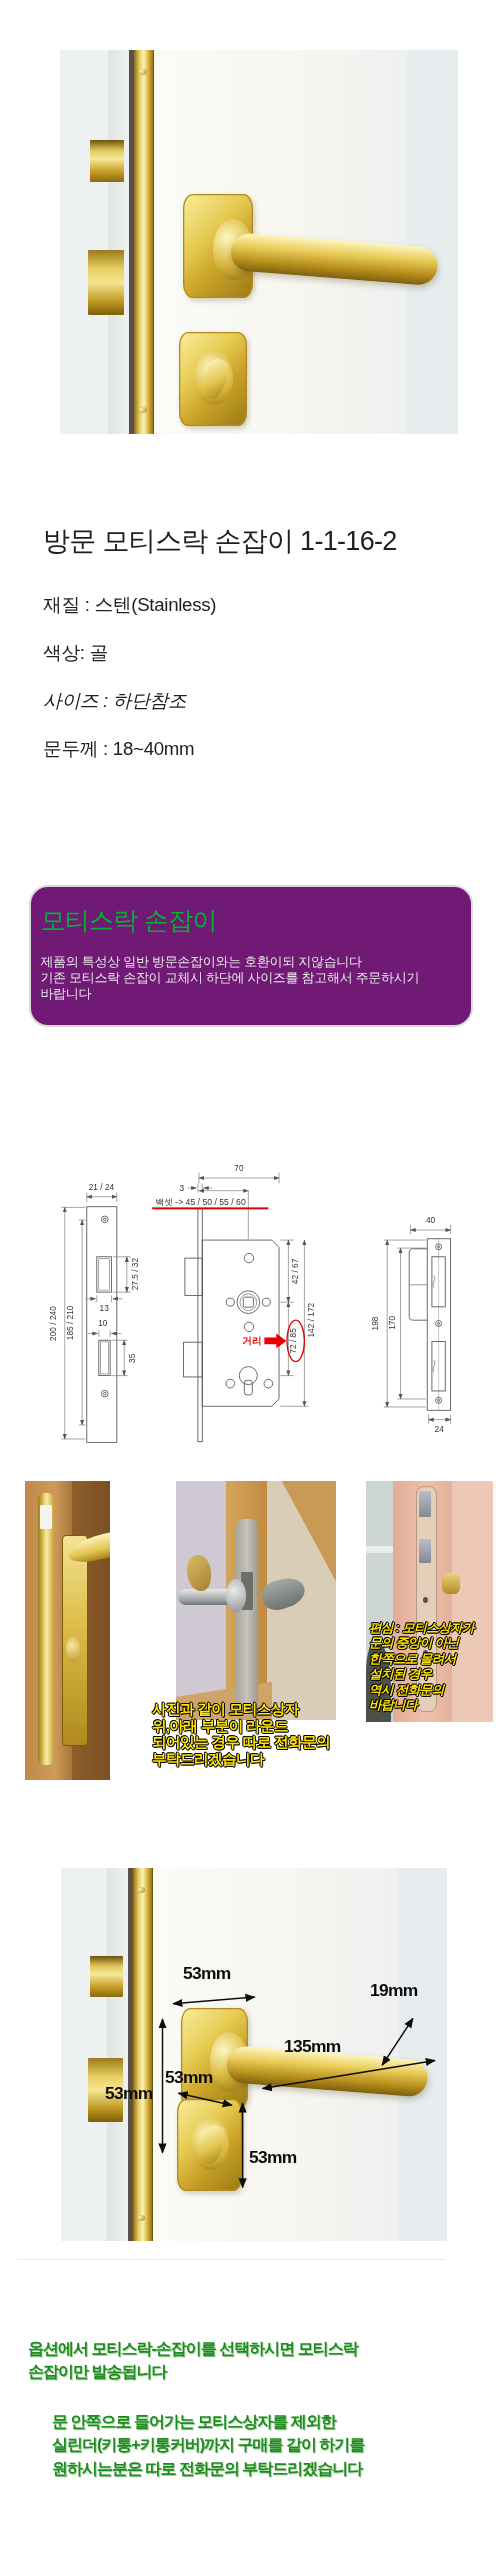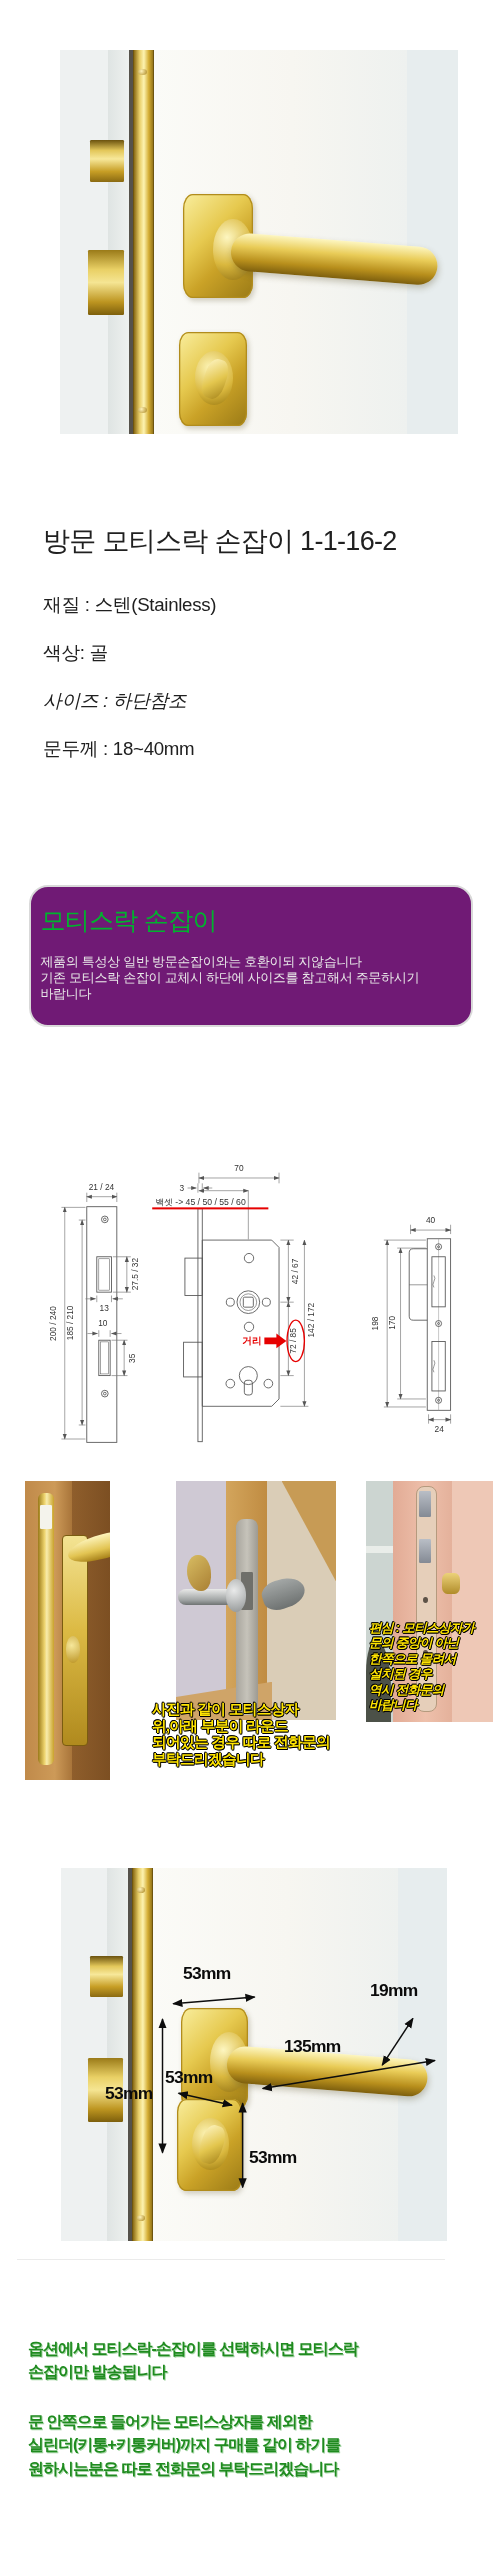--- a/index.html
+++ b/index.html
@@ -350,20 +350,20 @@
     <div class="dimlab" style="left:104px;top:199px;">53mm</div>
     <div class="dimlab" style="left:188px;top:279px;">53mm</div>
   </div>
 
   <div class="abs divider"></div>
 
   <div class="abs note" style="top:2337px;">
     <div>옵션에서 모티스락-손잡이를 선택하시면 모티스락</div>
     <div>손잡이만 발송됩니다</div>
   </div>
-  <div class="abs note" style="top:2410px;">
+  <div class="abs note" style="top:2410px;margin-left:24px;">
     <div>문 안쪽으로 들어가는 모티스상자를 제외한</div>
     <div>실린더(키통+키통커버)까지 구매를 같이 하기를</div>
     <div>원하시는분은 따로 전화문의 부탁드리겠습니다</div>
   </div>
 
 </div>
 
 
 </body></html>

